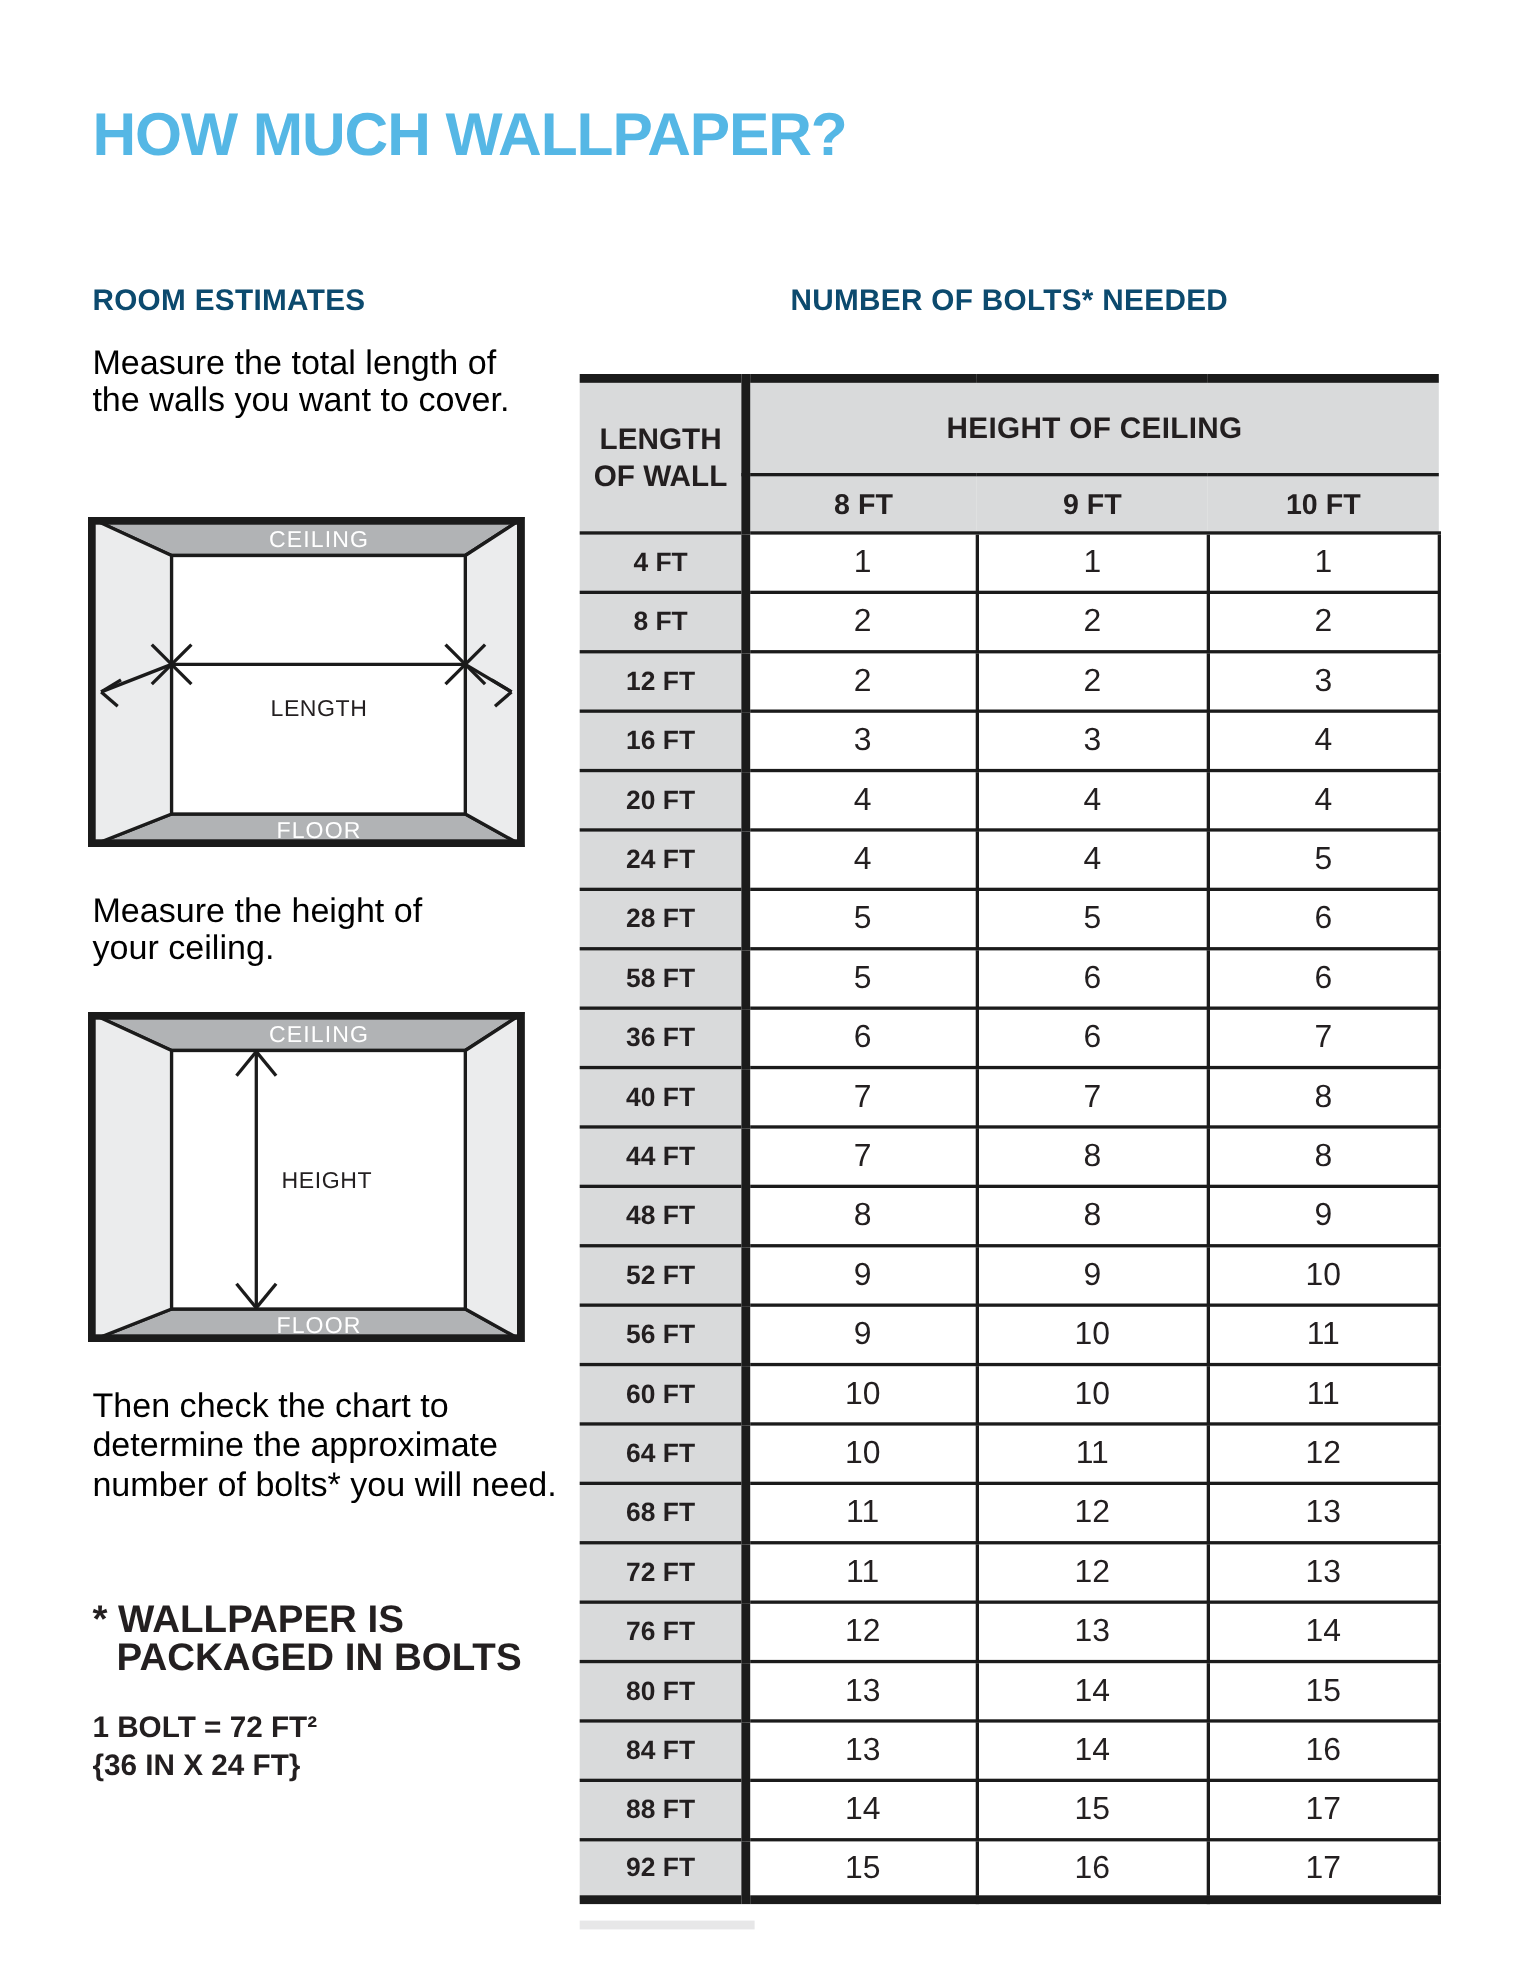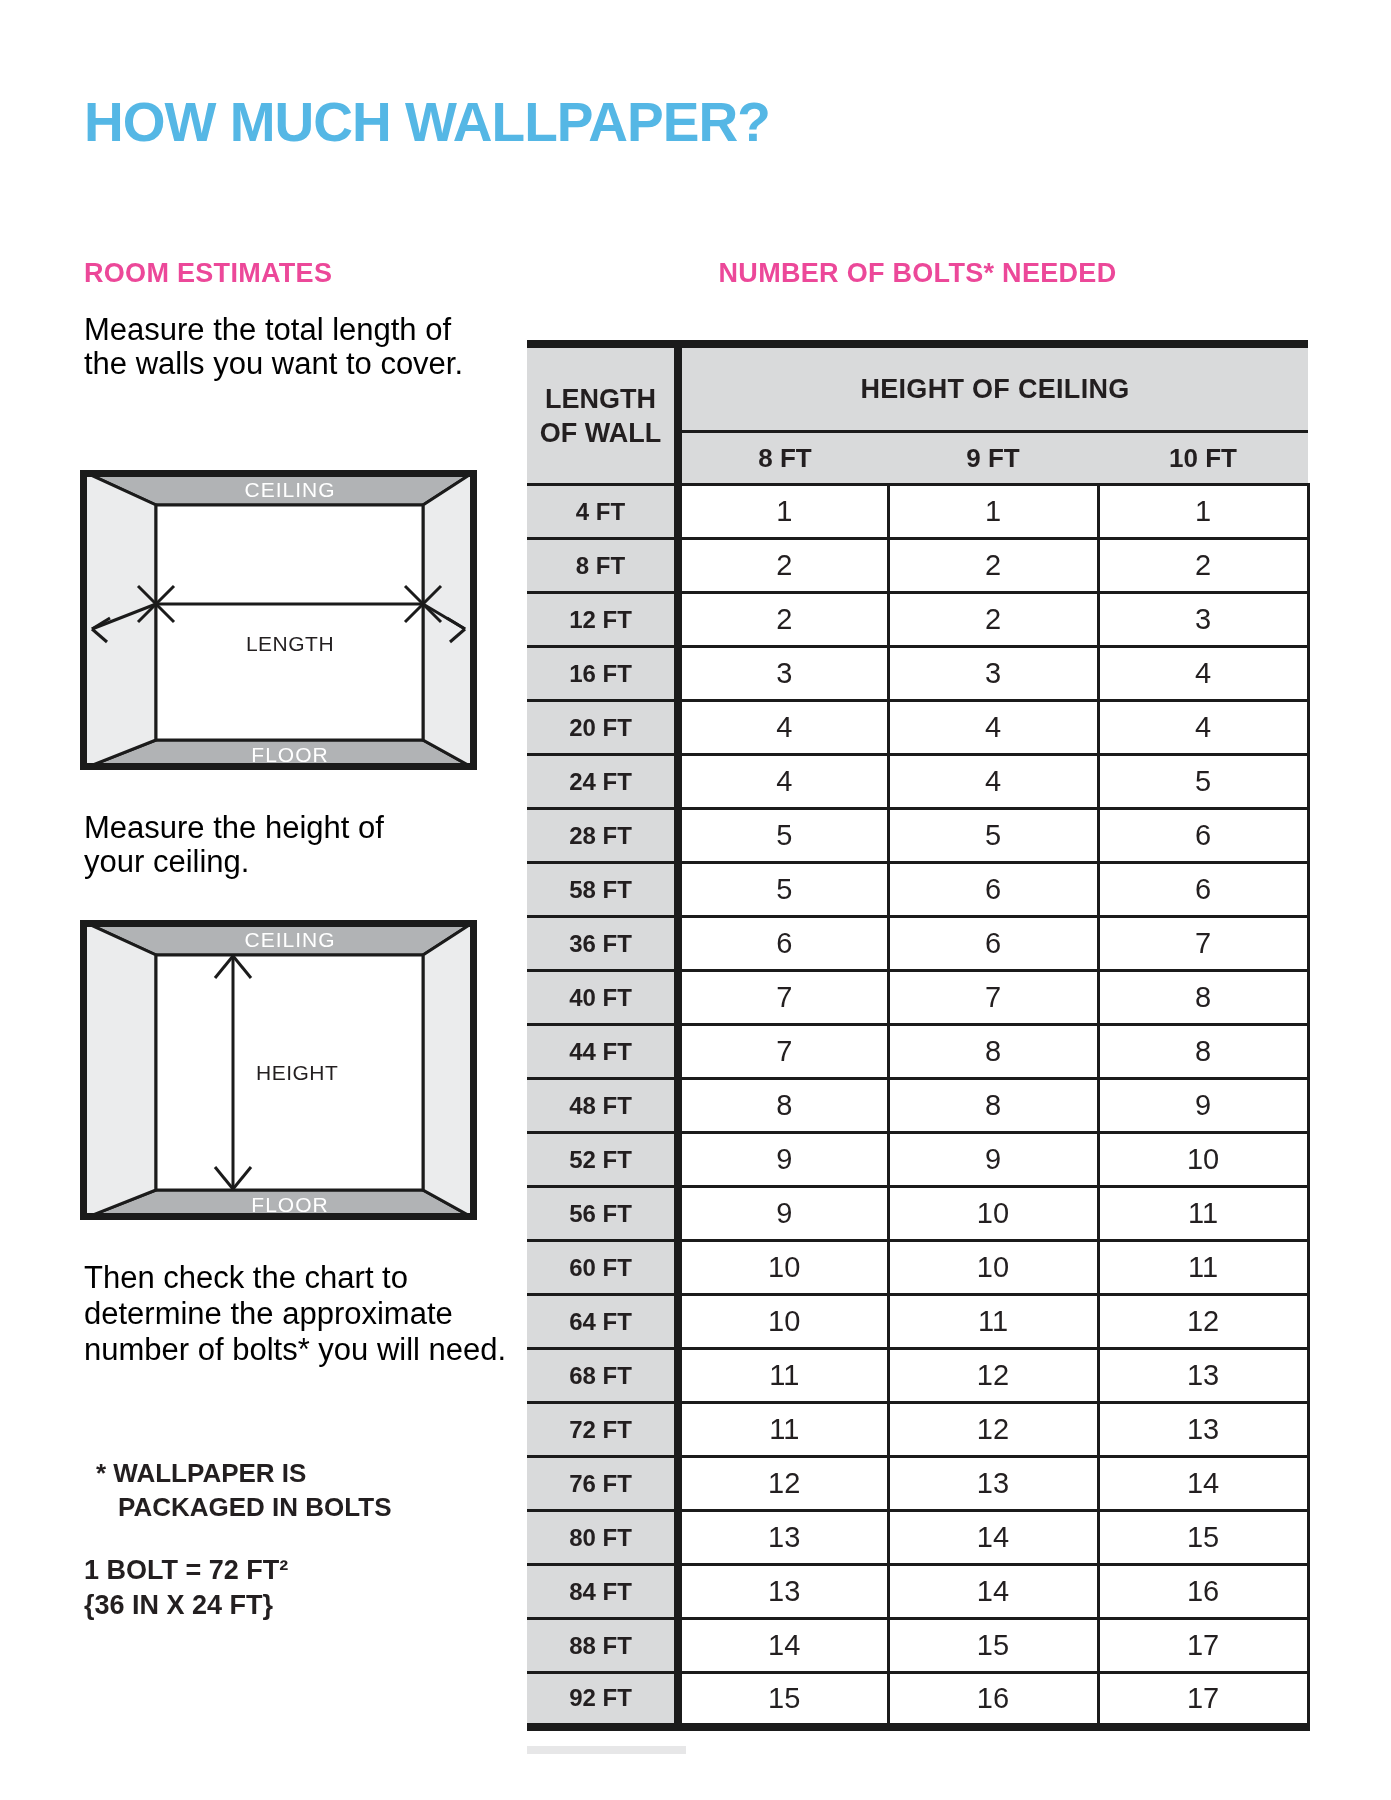--- a/index.html
+++ b/index.html
@@ -20,21 +20,21 @@
     font-size: 55px;
     font-weight: bold;
     letter-spacing: -1px;
     color: #55b7e5;
     white-space: nowrap;
   }
   .section-heading {
     position: absolute;
     font-size: 27px;
     font-weight: bold;
-    color: #ec4899;
+    color: #0c4a6e;
     letter-spacing: 0.3px;
     white-space: nowrap;
   }
   .heading-room { left: 84px; top: 226px; }
   .heading-table {
     left: 527px;
     top: 226px;
     width: 781px;
     text-align: center;
   }
@@ -52,23 +52,23 @@
   .diagram {
     position: absolute;
     left: 80px;
     width: 397px;
     height: 300px;
   }
   .diagram-1 { top: 438px; }
   .diagram-2 { top: 888px; }
   .footnote {
     position: absolute;
-    left: 96px;
+    left: 84px;
     top: 1424px;
-    font-size: 26px;
+    font-size: 35px;
     font-weight: bold;
     line-height: 34px;
   }
   .footnote .indent { padding-left: 22px; }
   .bolt-def {
     position: absolute;
     left: 84px;
     top: 1521px;
     font-size: 27px;
     font-weight: bold;

